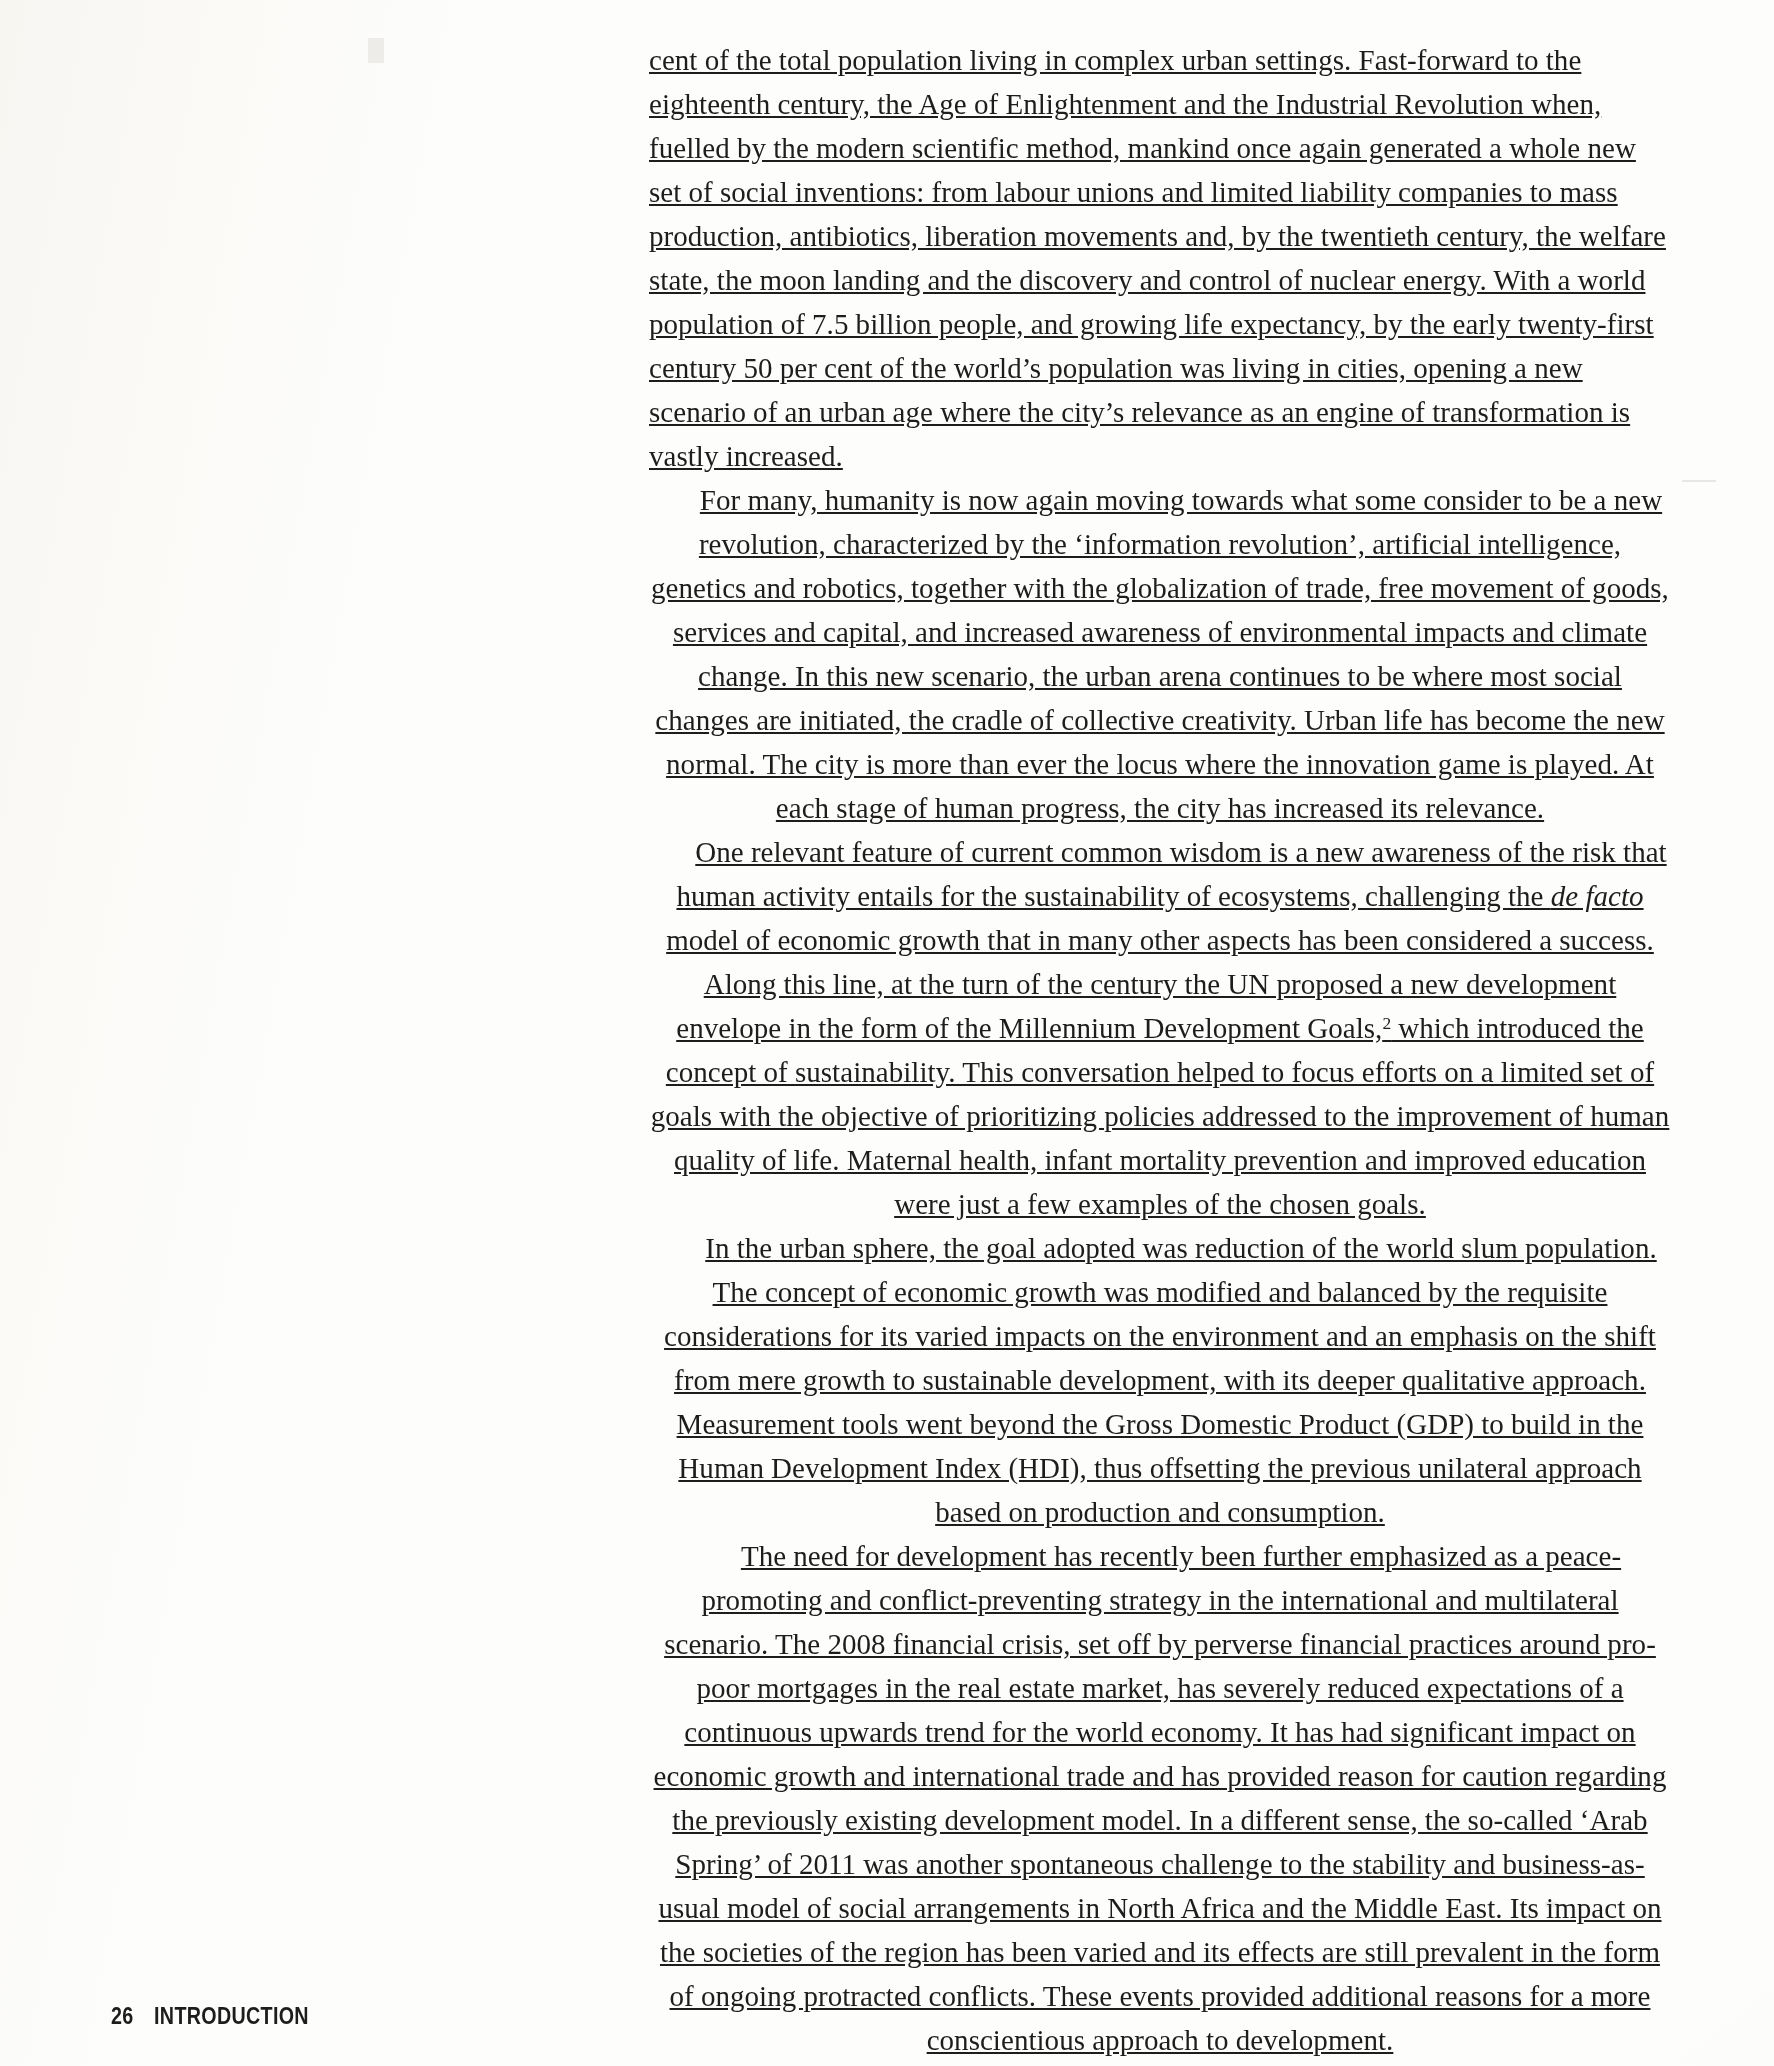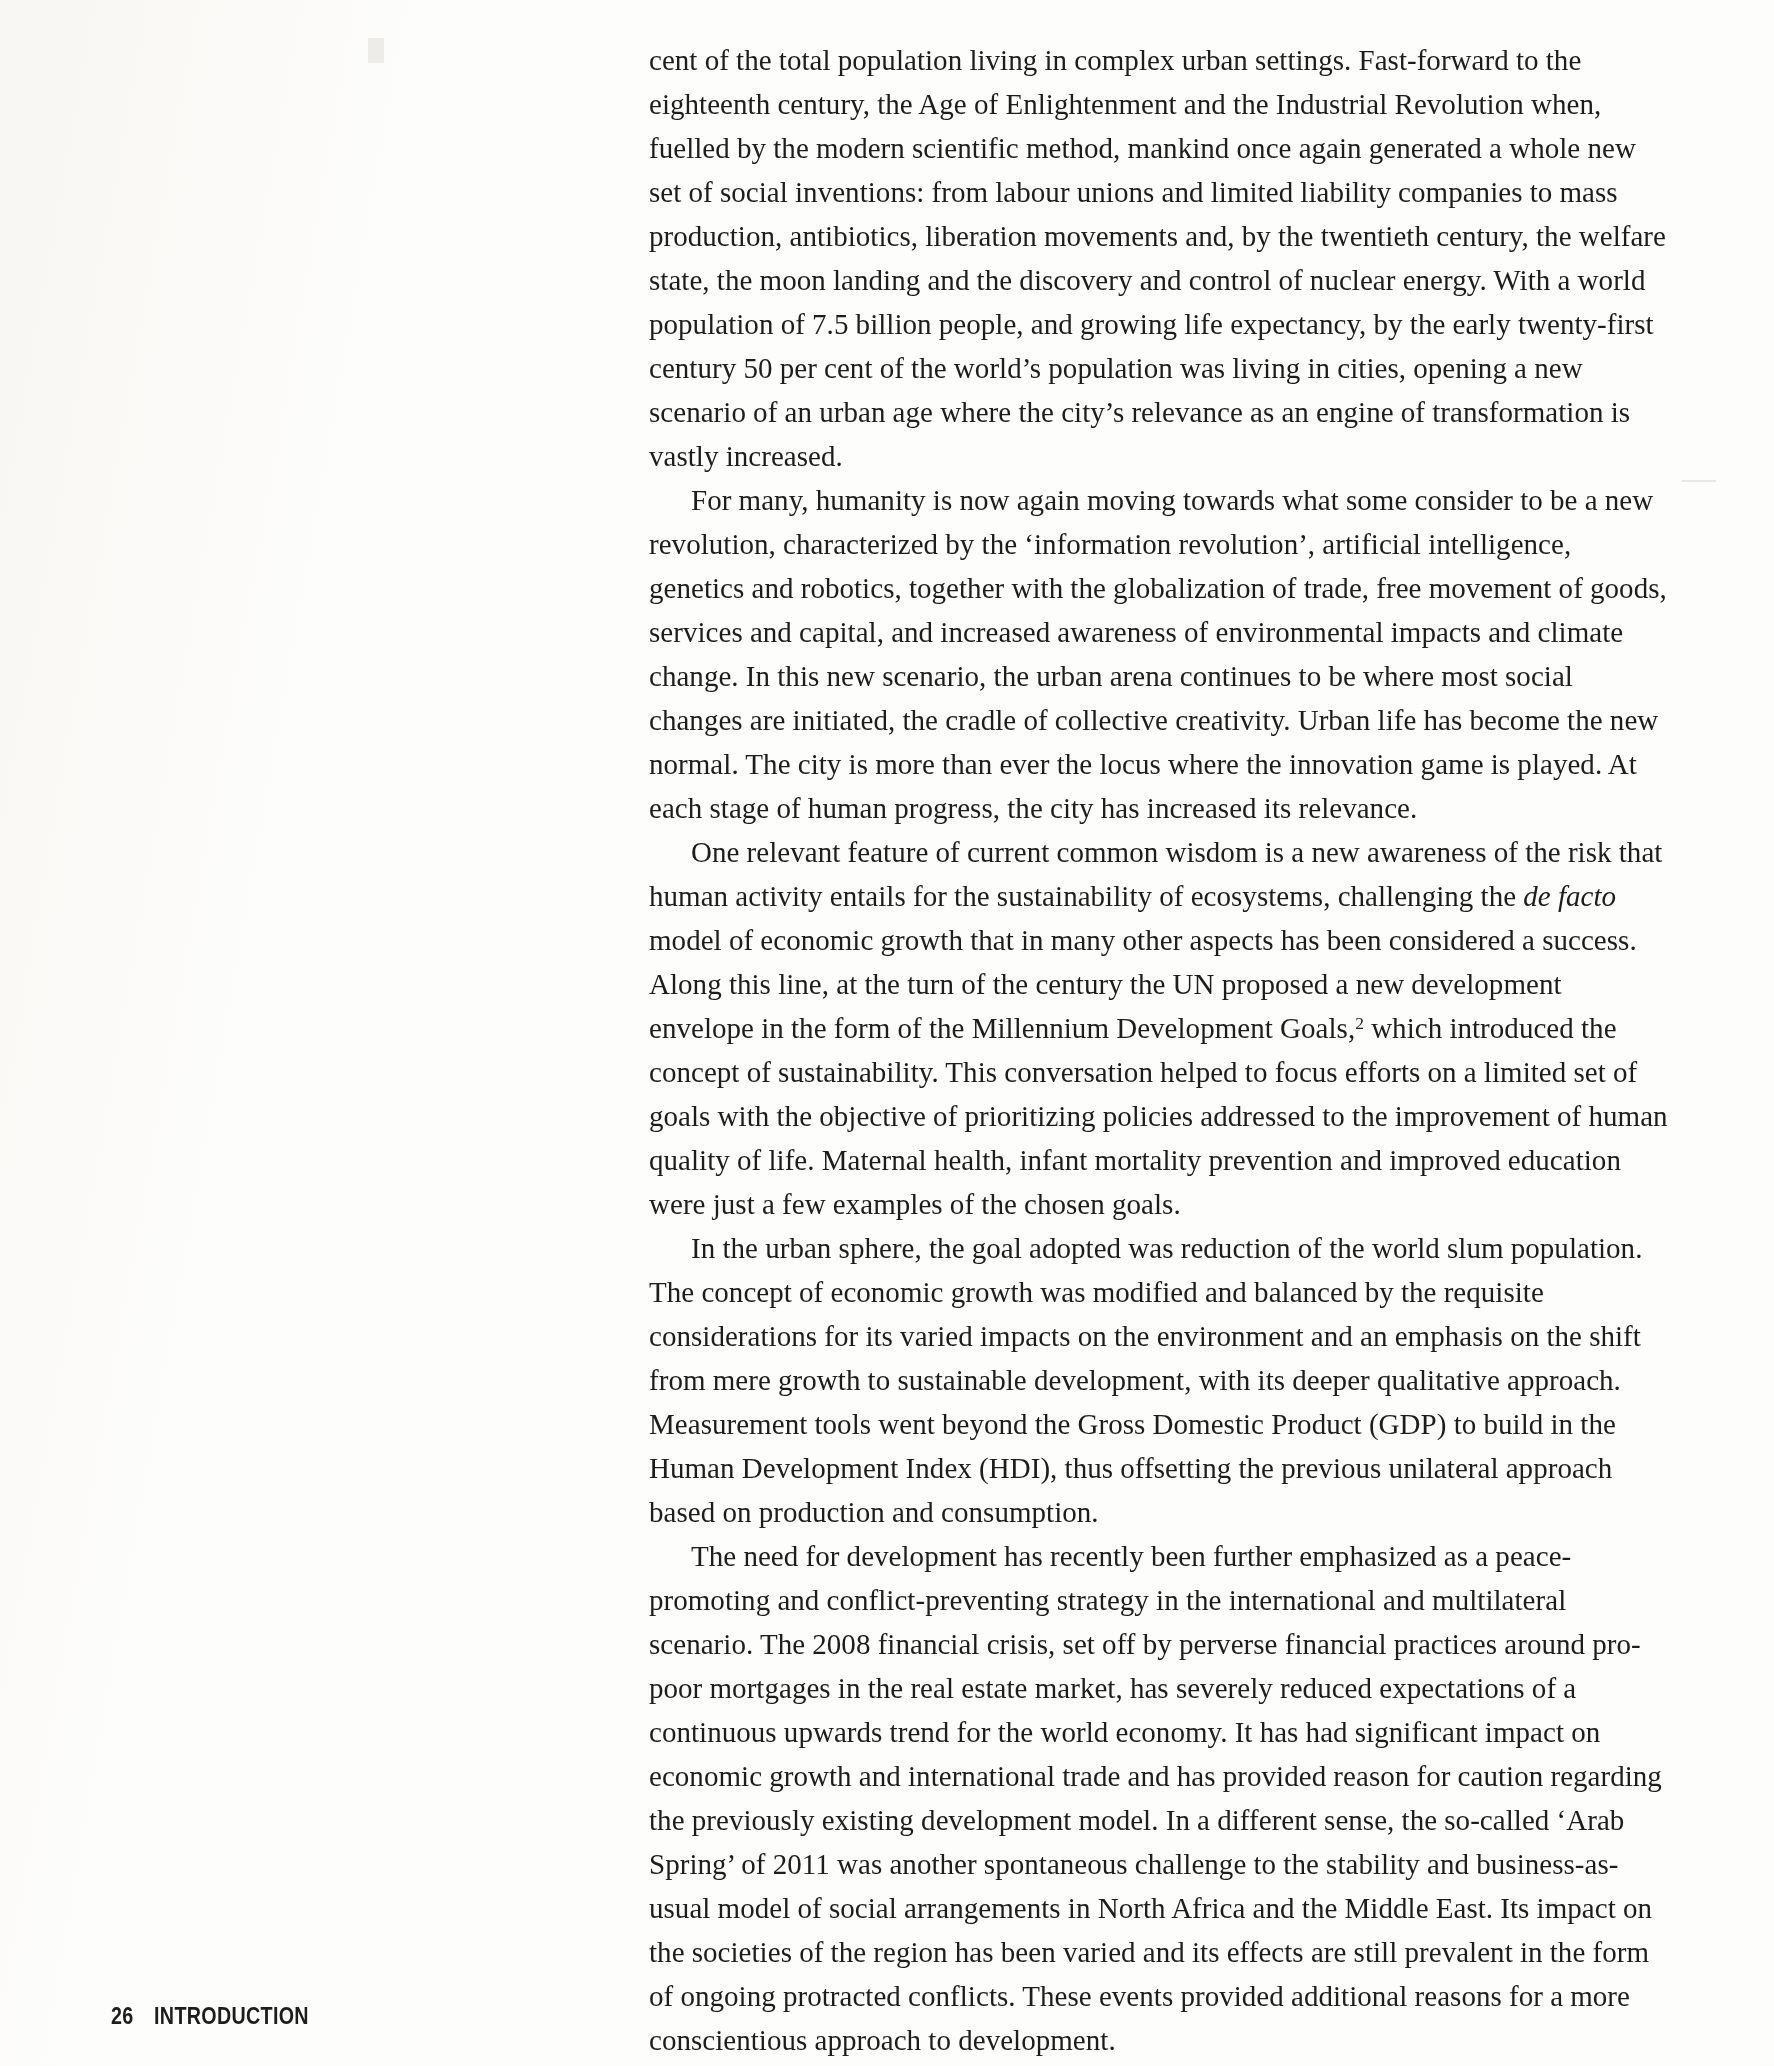--- a/index.html
+++ b/index.html
@@ -30,32 +30,34 @@
   #text-column {
     position: absolute;
     left: 649px;
     top: 38px;
     width: 1022px;
     font-family: "Liberation Serif", "DejaVu Serif", serif;
     font-size: 29px;
     line-height: 44px;
     color: #1d1d1b;
     text-align: left;
+    text-decoration: underline;
     -webkit-font-smoothing: antialiased;
   }
 
   #text-column p {
     margin: 0;
     text-indent: 0;
     word-spacing: -0.1px;
     letter-spacing: 0.04px;
   }
 
   #text-column p.indented {
     text-indent: 42px;
+    text-align: center;
   }
 
   .it {
     font-style: italic;
   }
 
   sup {
     font-size: 0.6em;
     line-height: 0;
     vertical-align: 0.52em;

